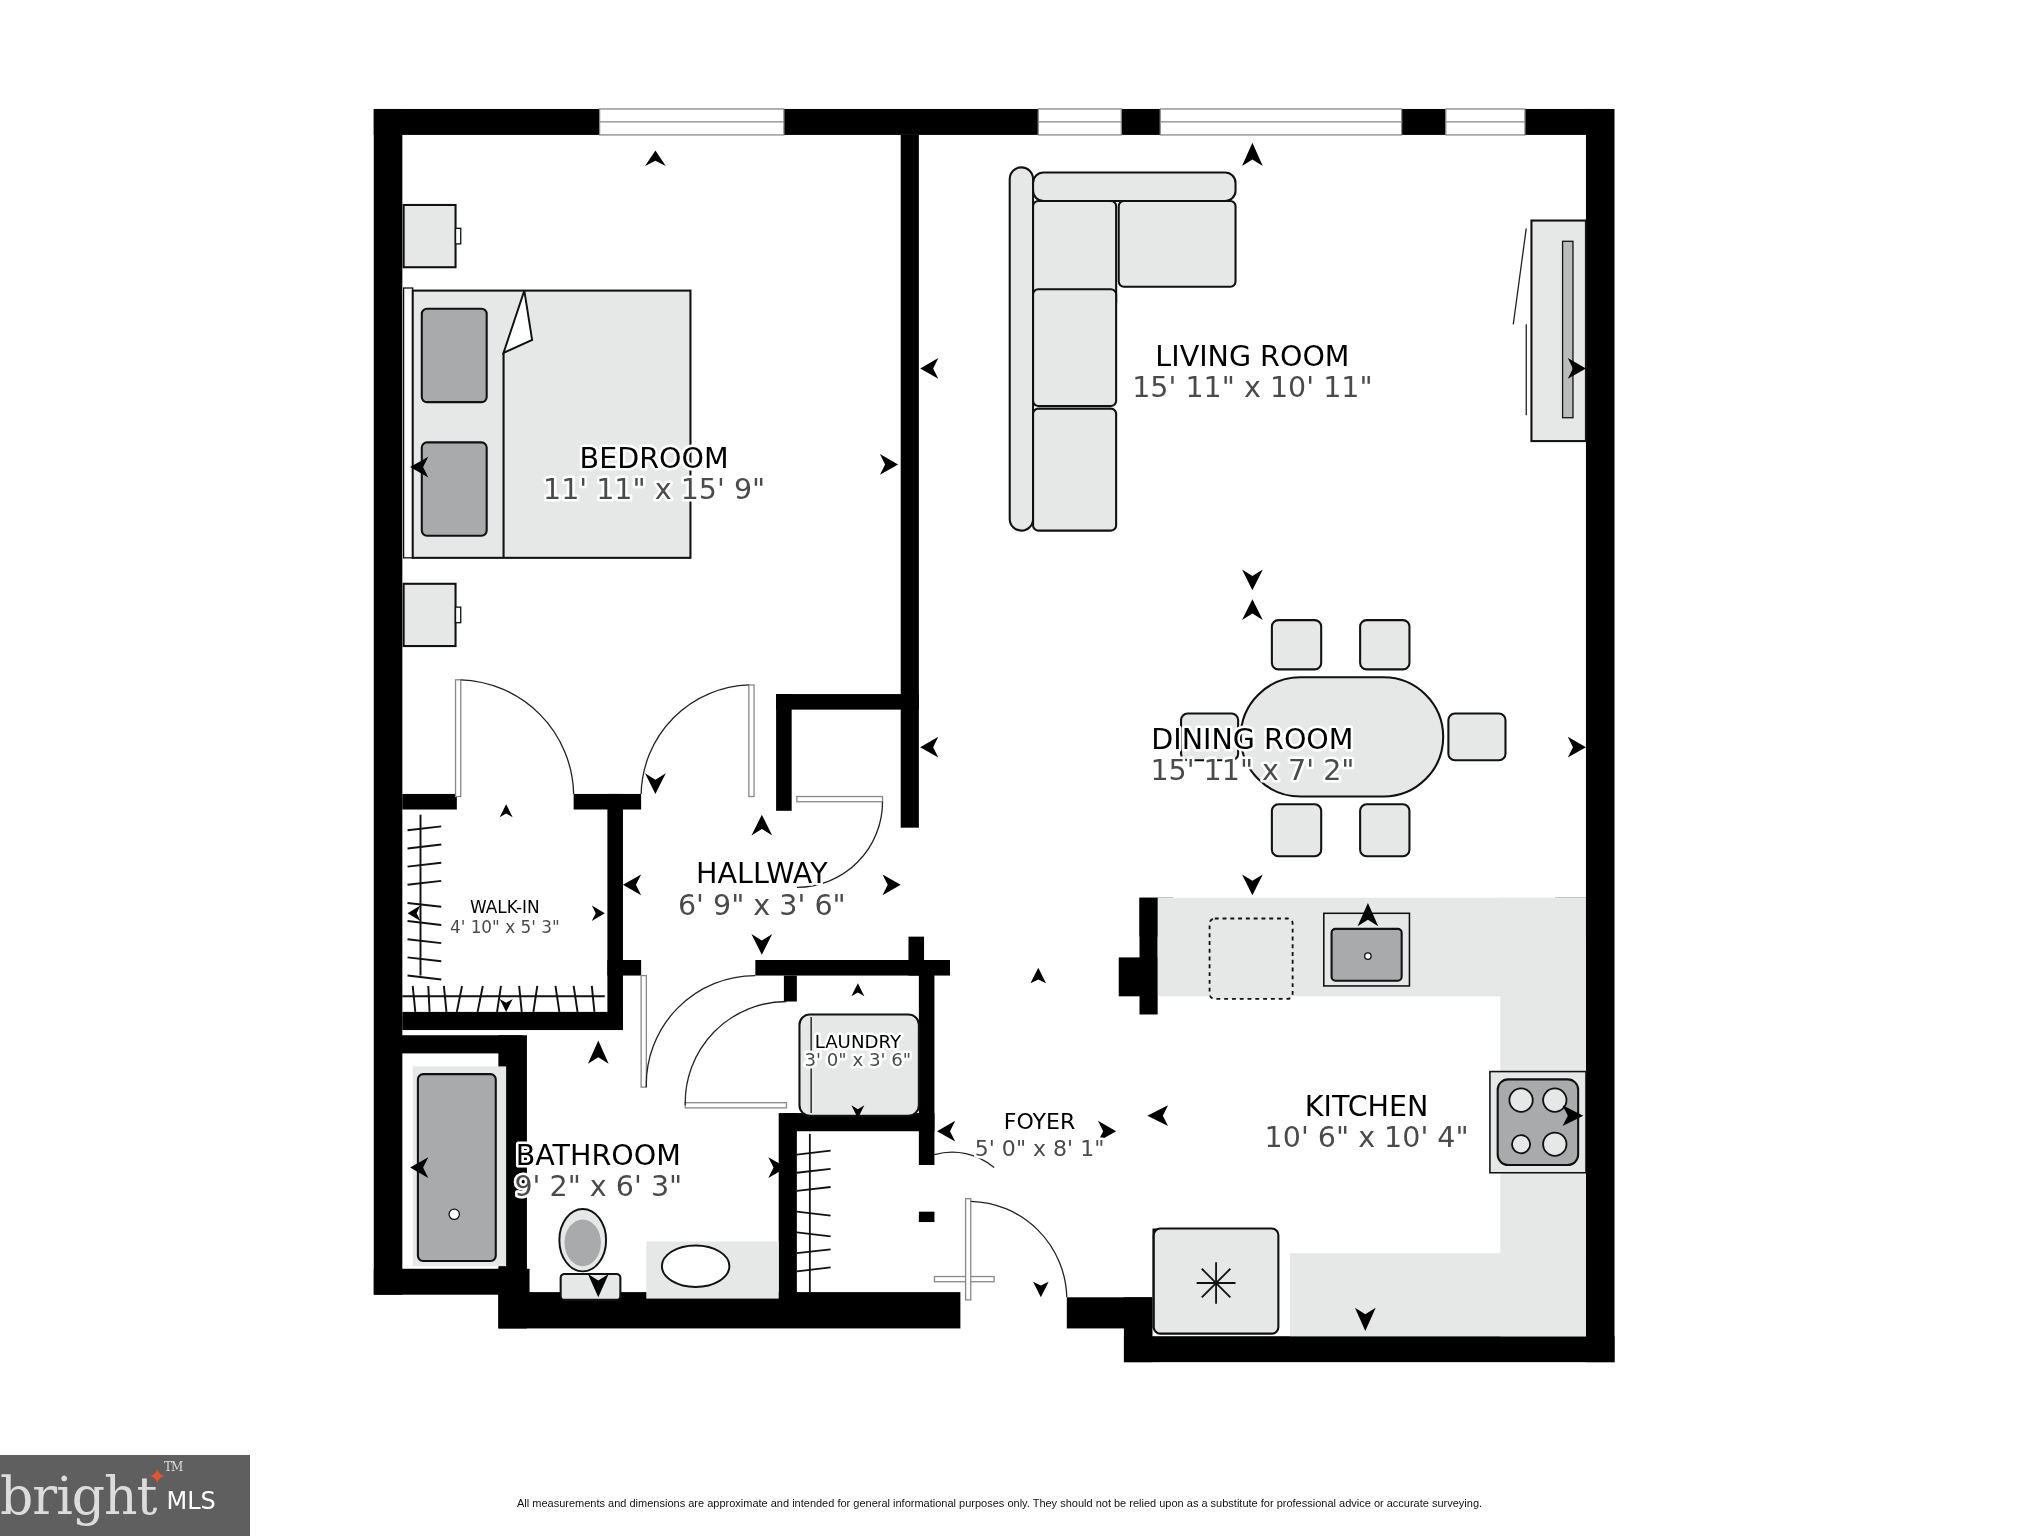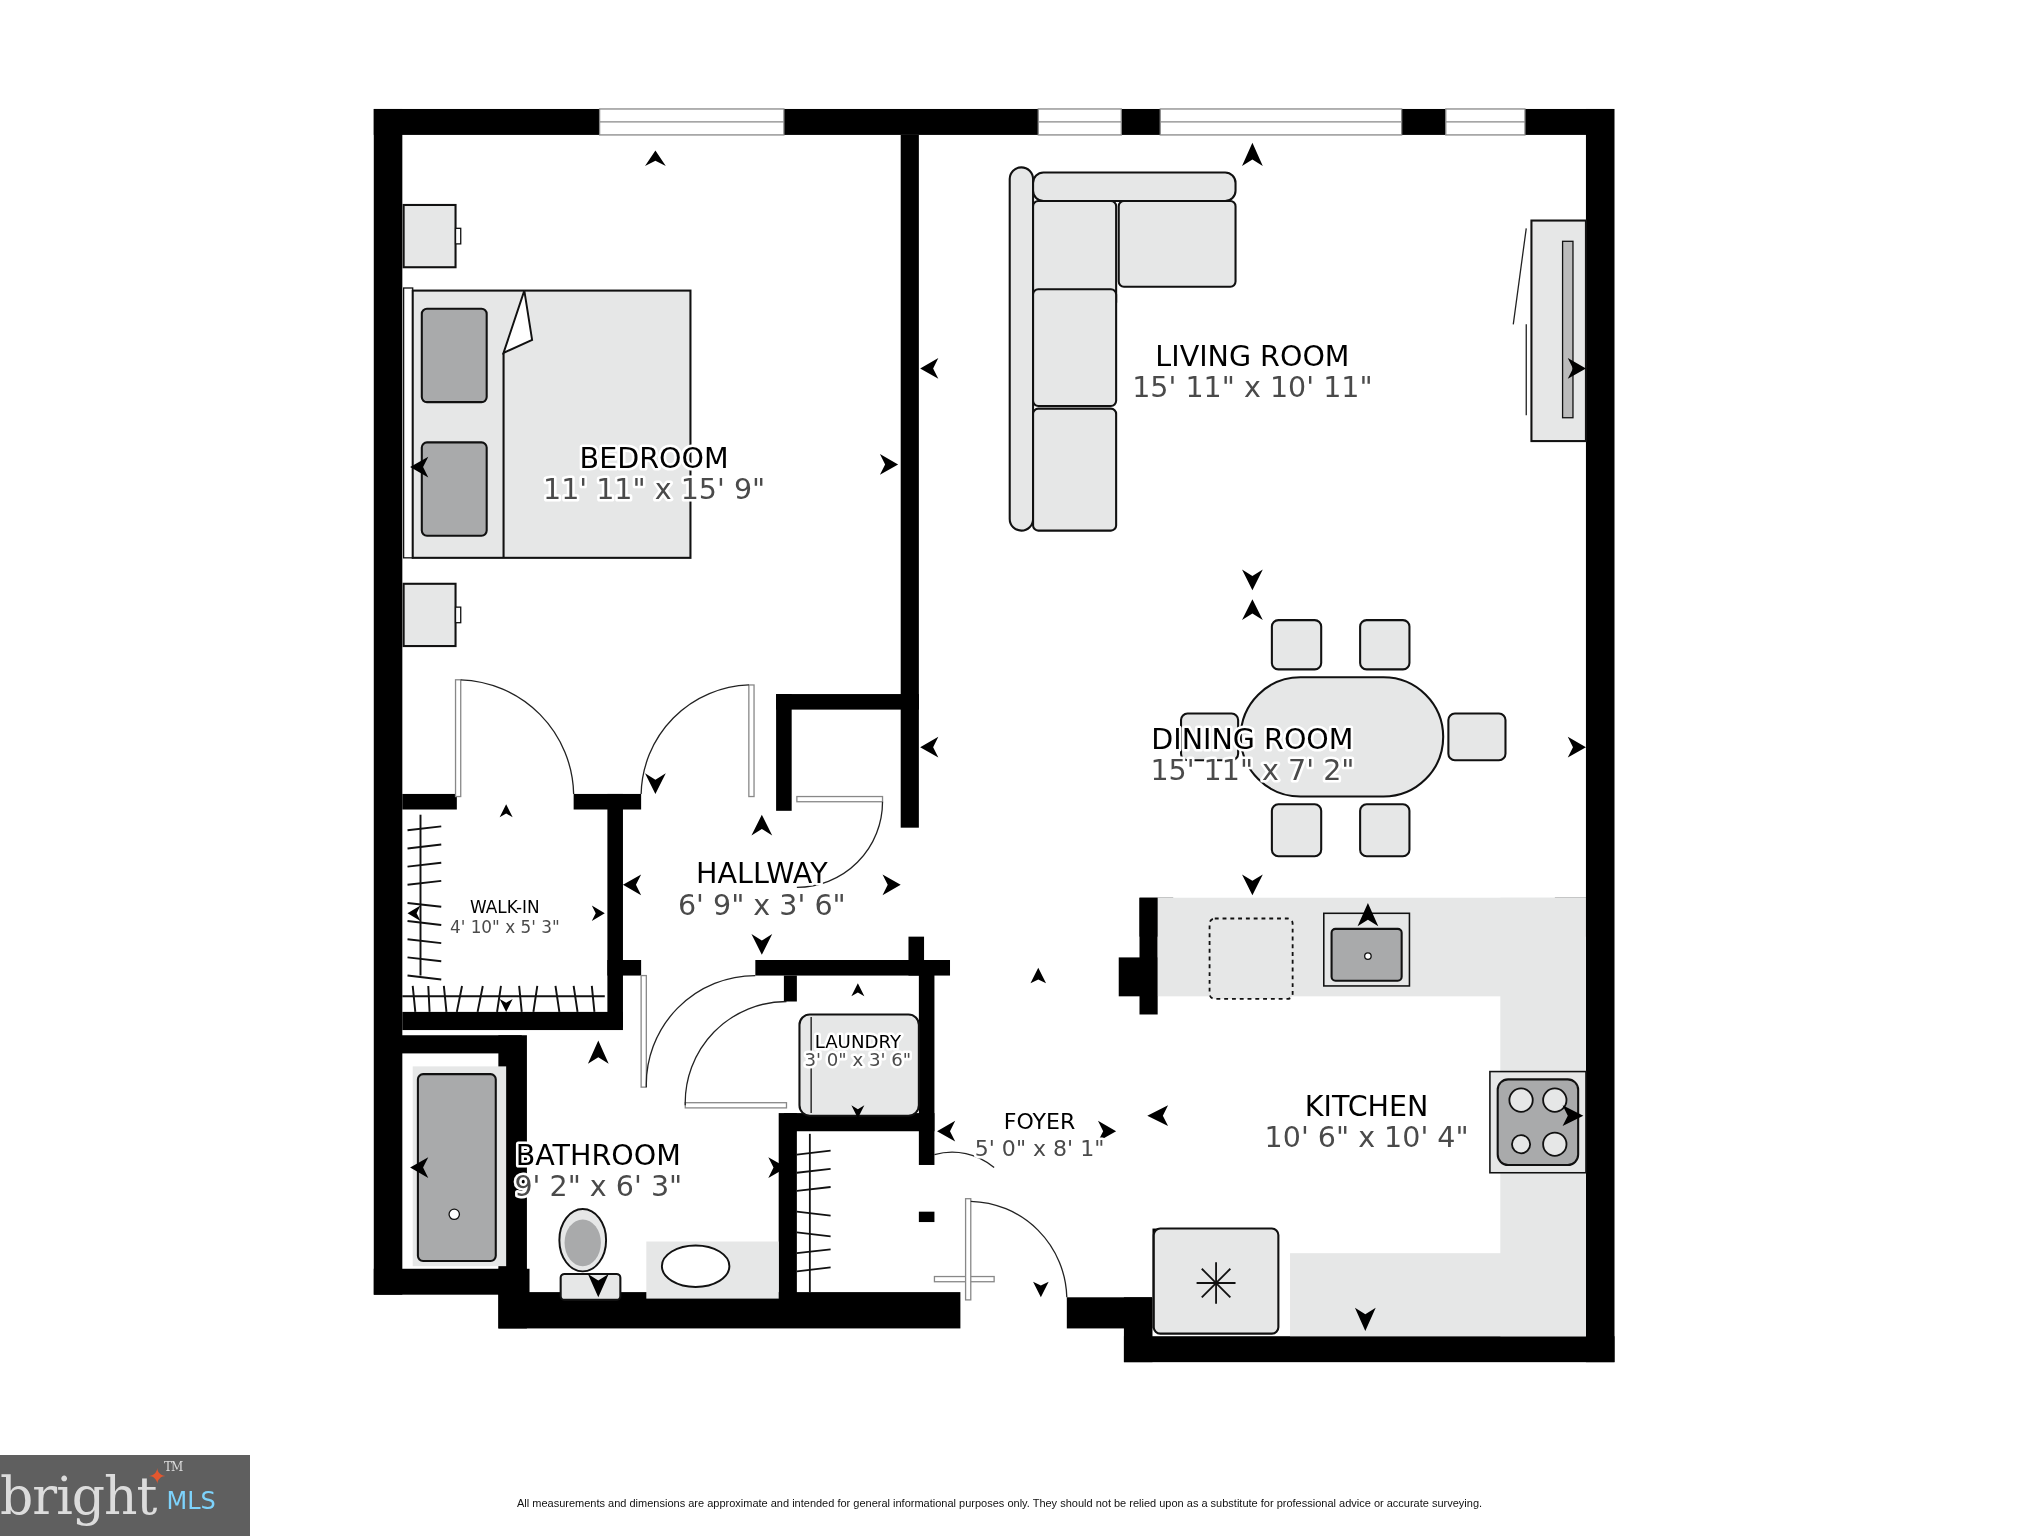--- a/index.html
+++ b/index.html
@@ -10,21 +10,21 @@
   .furd{fill:#a9aaab;stroke:#111;stroke-width:1.6;}
   .line{fill:none;stroke:#222;stroke-width:1;}
   .arrow{fill:#000;}
   .rt{font-family:"DejaVu Sans",sans-serif;fill:#000;paint-order:stroke;stroke:#fff;stroke-width:4;stroke-linejoin:round;}
   .rd{font-family:"DejaVu Sans",sans-serif;fill:#4a4a4a;paint-order:stroke;stroke:#fff;stroke-width:4;stroke-linejoin:round;}
   .counter{fill:#e6e7e7;}
   #logo{position:absolute;left:0;top:1455px;width:250px;height:81px;background:#5f5f5f;display:flex;align-items:center;}
   #logo .b{font-family:"DejaVu Serif",serif;color:#dcdcdc;font-size:52px;letter-spacing:-1px;position:relative;}
   #logo .star{color:#e4572e;font-size:22px;position:absolute;left:148px;top:-2px;}
   #logo .tm{color:#dcdcdc;font-size:12px;position:absolute;left:164px;top:-6px;}
-  #logo .m{font-family:"DejaVu Sans",sans-serif;color:#7dd3fc;font-size:24px;margin-left:10px;margin-top:10px;}
+  #logo .m{font-family:"DejaVu Sans",sans-serif;color:#ffffff;font-size:24px;margin-left:10px;margin-top:10px;}
   #disclaimer{position:absolute;left:517px;top:1465px;font-family:Liberation Sans, sans-serif;font-size:11px;color:#111;white-space:nowrap;margin-top:32px;}
 </style>
 </head>
 <body>
 
 <svg id="plan" viewBox="0 0 1568 1184" preserveAspectRatio="none" xmlns="http://www.w3.org/2000/svg">
 
   <g>
     <rect class="wall" x="288" y="84" width="174" height="20"></rect>
     <rect class="wall" x="604" y="84" width="196" height="20"></rect>

